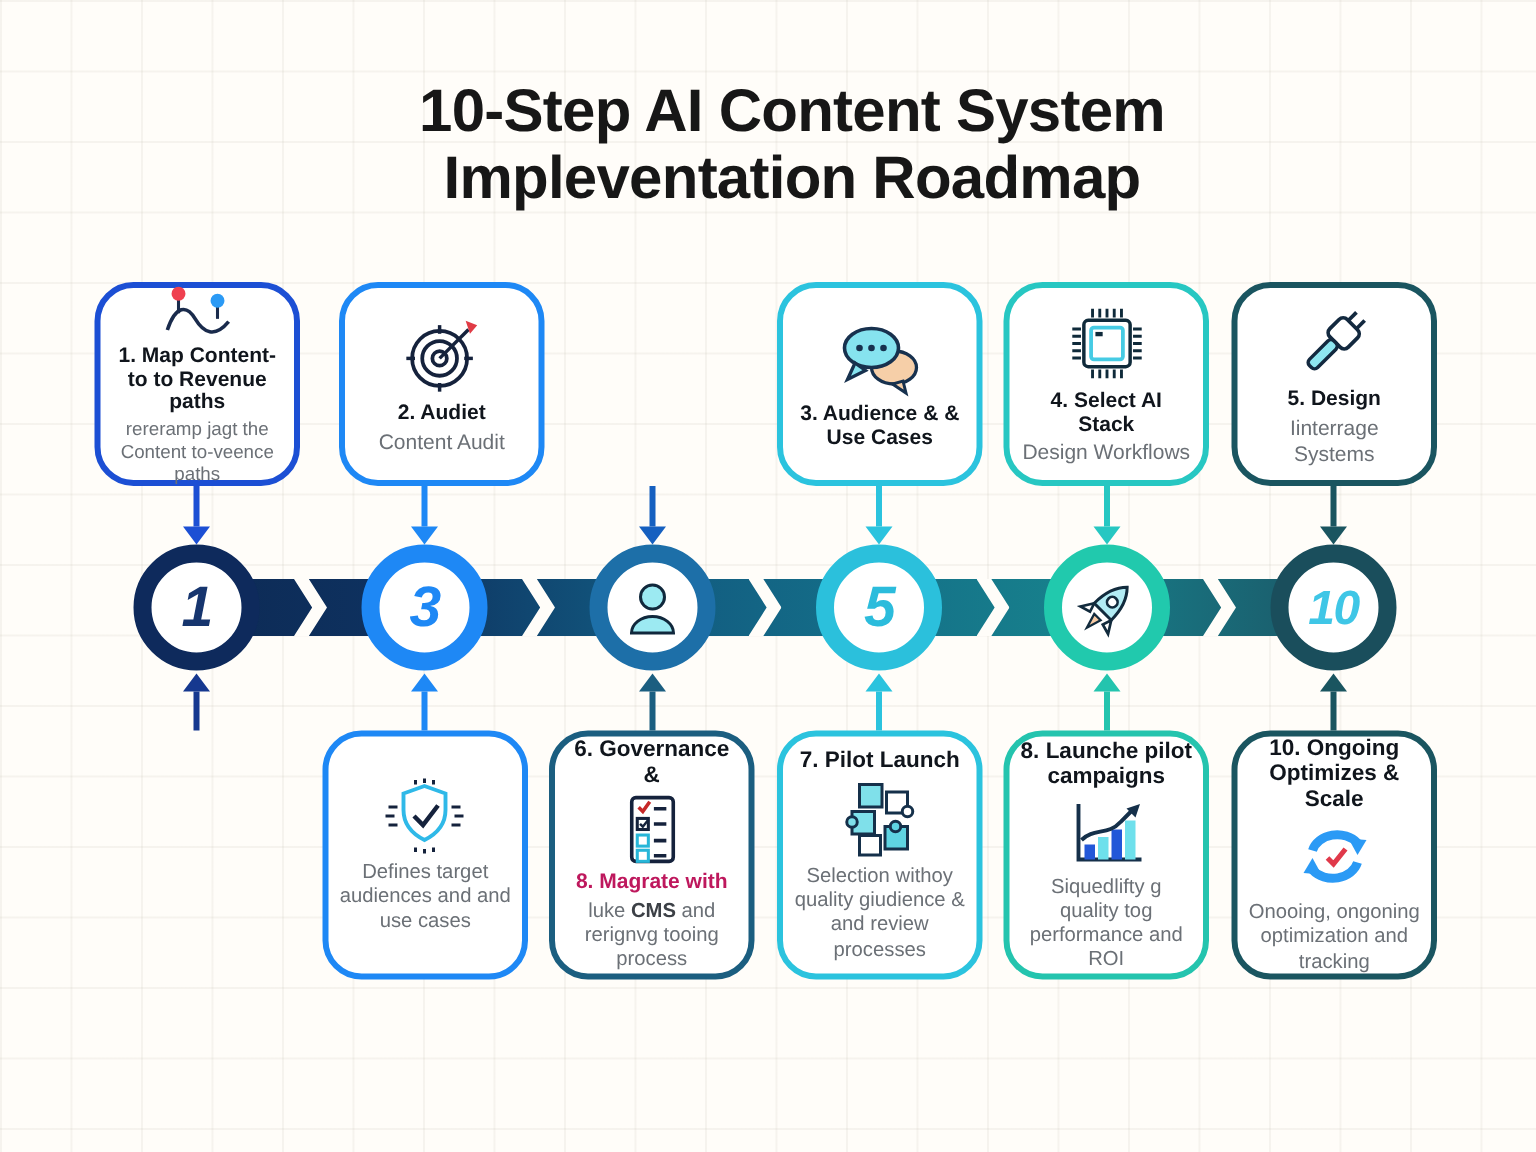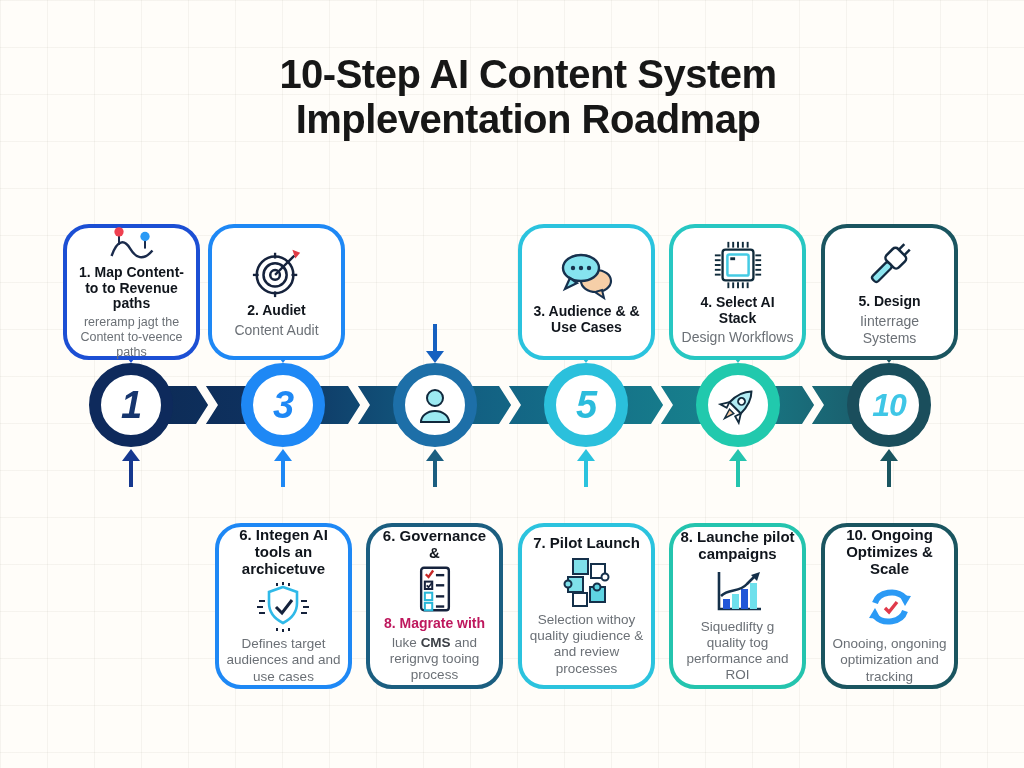--- a/index.html
+++ b/index.html
@@ -15,21 +15,21 @@
   .title{
     position:absolute; top:52px; left:16px; width:100%;
     text-align:center; font-weight:800; font-size:40px; line-height:1.13;
     color:#171717; letter-spacing:-0.5px;
   }
   
   .sbox{
     position:absolute; width:137px; box-sizing:border-box;
     background:#fff; border:4px solid #333; border-radius:26px;
     display:flex; flex-direction:column; align-items:center; justify-content:center;
-    text-align:center; padding:8px 7px; gap:3px; z-index:4;margin-top:36px;
+    text-align:center; padding:8px 7px; gap:3px; z-index:4;
   }
   .sbox.top{ top:188px; height:136px; }
   .sbox.bottom{ top:487px; height:166px; }
   .btitle{ font-weight:700; font-size:14px; color:#10151c; line-height:1.13; }
   .bsub{ font-weight:700; font-size:14px; color:#be185d; line-height:1.13; }
   .bbody{ font-size:12.5px; color:#6b7076; line-height:1.2; }
   .bbody b{ color:#3c4046; }
   .icon{ line-height:0; }
   
   .c1.top{border-color:#1c4fd4;} .c1.bottom{border-color:#16388f;}
@@ -83,21 +83,21 @@
         <line x1="14" y1="12" x2="14" y2="22" stroke="#1a2b4c" stroke-width="2.2"></line>
         <circle cx="14" cy="8" r="5" fill="#ef4050"></circle>
         <line x1="42" y1="17" x2="42" y2="26" stroke="#1a2b4c" stroke-width="2.2"></line>
         <circle cx="42" cy="13" r="5" fill="#2b9af5"></circle>
       </svg>
     </span>
     <div class="btitle">1. Map Content-to to Revenue paths</div>
     <div class="bbody">rereramp jagt the Content to-veence paths</div>
   </div>
 
-  <div class="sbox top c2" style="left:208px">
+  <div class="sbox top c2" style="left:226px">
     <span class="icon">
       <svg width="54" height="54" viewBox="0 0 56 56">
         <circle cx="26" cy="30" r="19" fill="none" stroke="#15223c" stroke-width="2.6"></circle>
         <circle cx="26" cy="30" r="12" fill="none" stroke="#15223c" stroke-width="2.6"></circle>
         <circle cx="26" cy="30" r="5" fill="none" stroke="#15223c" stroke-width="2.6"></circle>
         <line x1="26" y1="7" x2="26" y2="13" stroke="#15223c" stroke-width="2.4"></line>
         <line x1="26" y1="47" x2="26" y2="53" stroke="#15223c" stroke-width="2.4"></line>
         <line x1="3" y1="30" x2="9" y2="30" stroke="#15223c" stroke-width="2.4"></line>
         <line x1="43" y1="30" x2="49" y2="30" stroke="#15223c" stroke-width="2.4"></line>
         <line x1="26" y1="30" x2="46" y2="10" stroke="#15223c" stroke-width="2.4"></line>
@@ -235,21 +235,20 @@
   <div class="vline" style="left:433px;top:461px;height:26px;background:#1b5e80"></div>
   <div class="ah up" style="left:577px;top:449px;border-bottom-color:#2bc3de"></div>
   <div class="vline" style="left:584px;top:461px;height:26px;background:#2bc3de"></div>
   <div class="ah up" style="left:729px;top:449px;border-bottom-color:#24c4ae"></div>
   <div class="vline" style="left:736px;top:461px;height:26px;background:#24c4ae"></div>
   <div class="ah up" style="left:880px;top:449px;border-bottom-color:#1a5560"></div>
   <div class="vline" style="left:887px;top:461px;height:26px;background:#1a5560"></div>
 
 
   <div class="sbox bottom c2" style="left:215px">
-    <div class="btitle" style="font-size:15px">6. Integen AI tools an archicetuve</div>
     <span class="icon">
       <svg width="62" height="52" viewBox="0 0 62 52">
         <g stroke="#15223c" stroke-width="2">
           <line x1="24" y1="2" x2="24" y2="5"></line>
             <line x1="30" y1="1" x2="30" y2="4"></line>
             <line x1="36" y1="2" x2="36" y2="5"></line>
           <line x1="24" y1="47" x2="24" y2="50"></line>
             <line x1="30" y1="48" x2="30" y2="51"></line>
             <line x1="36" y1="47" x2="36" y2="50"></line>
           <line x1="6" y1="20" x2="12" y2="20"></line>

